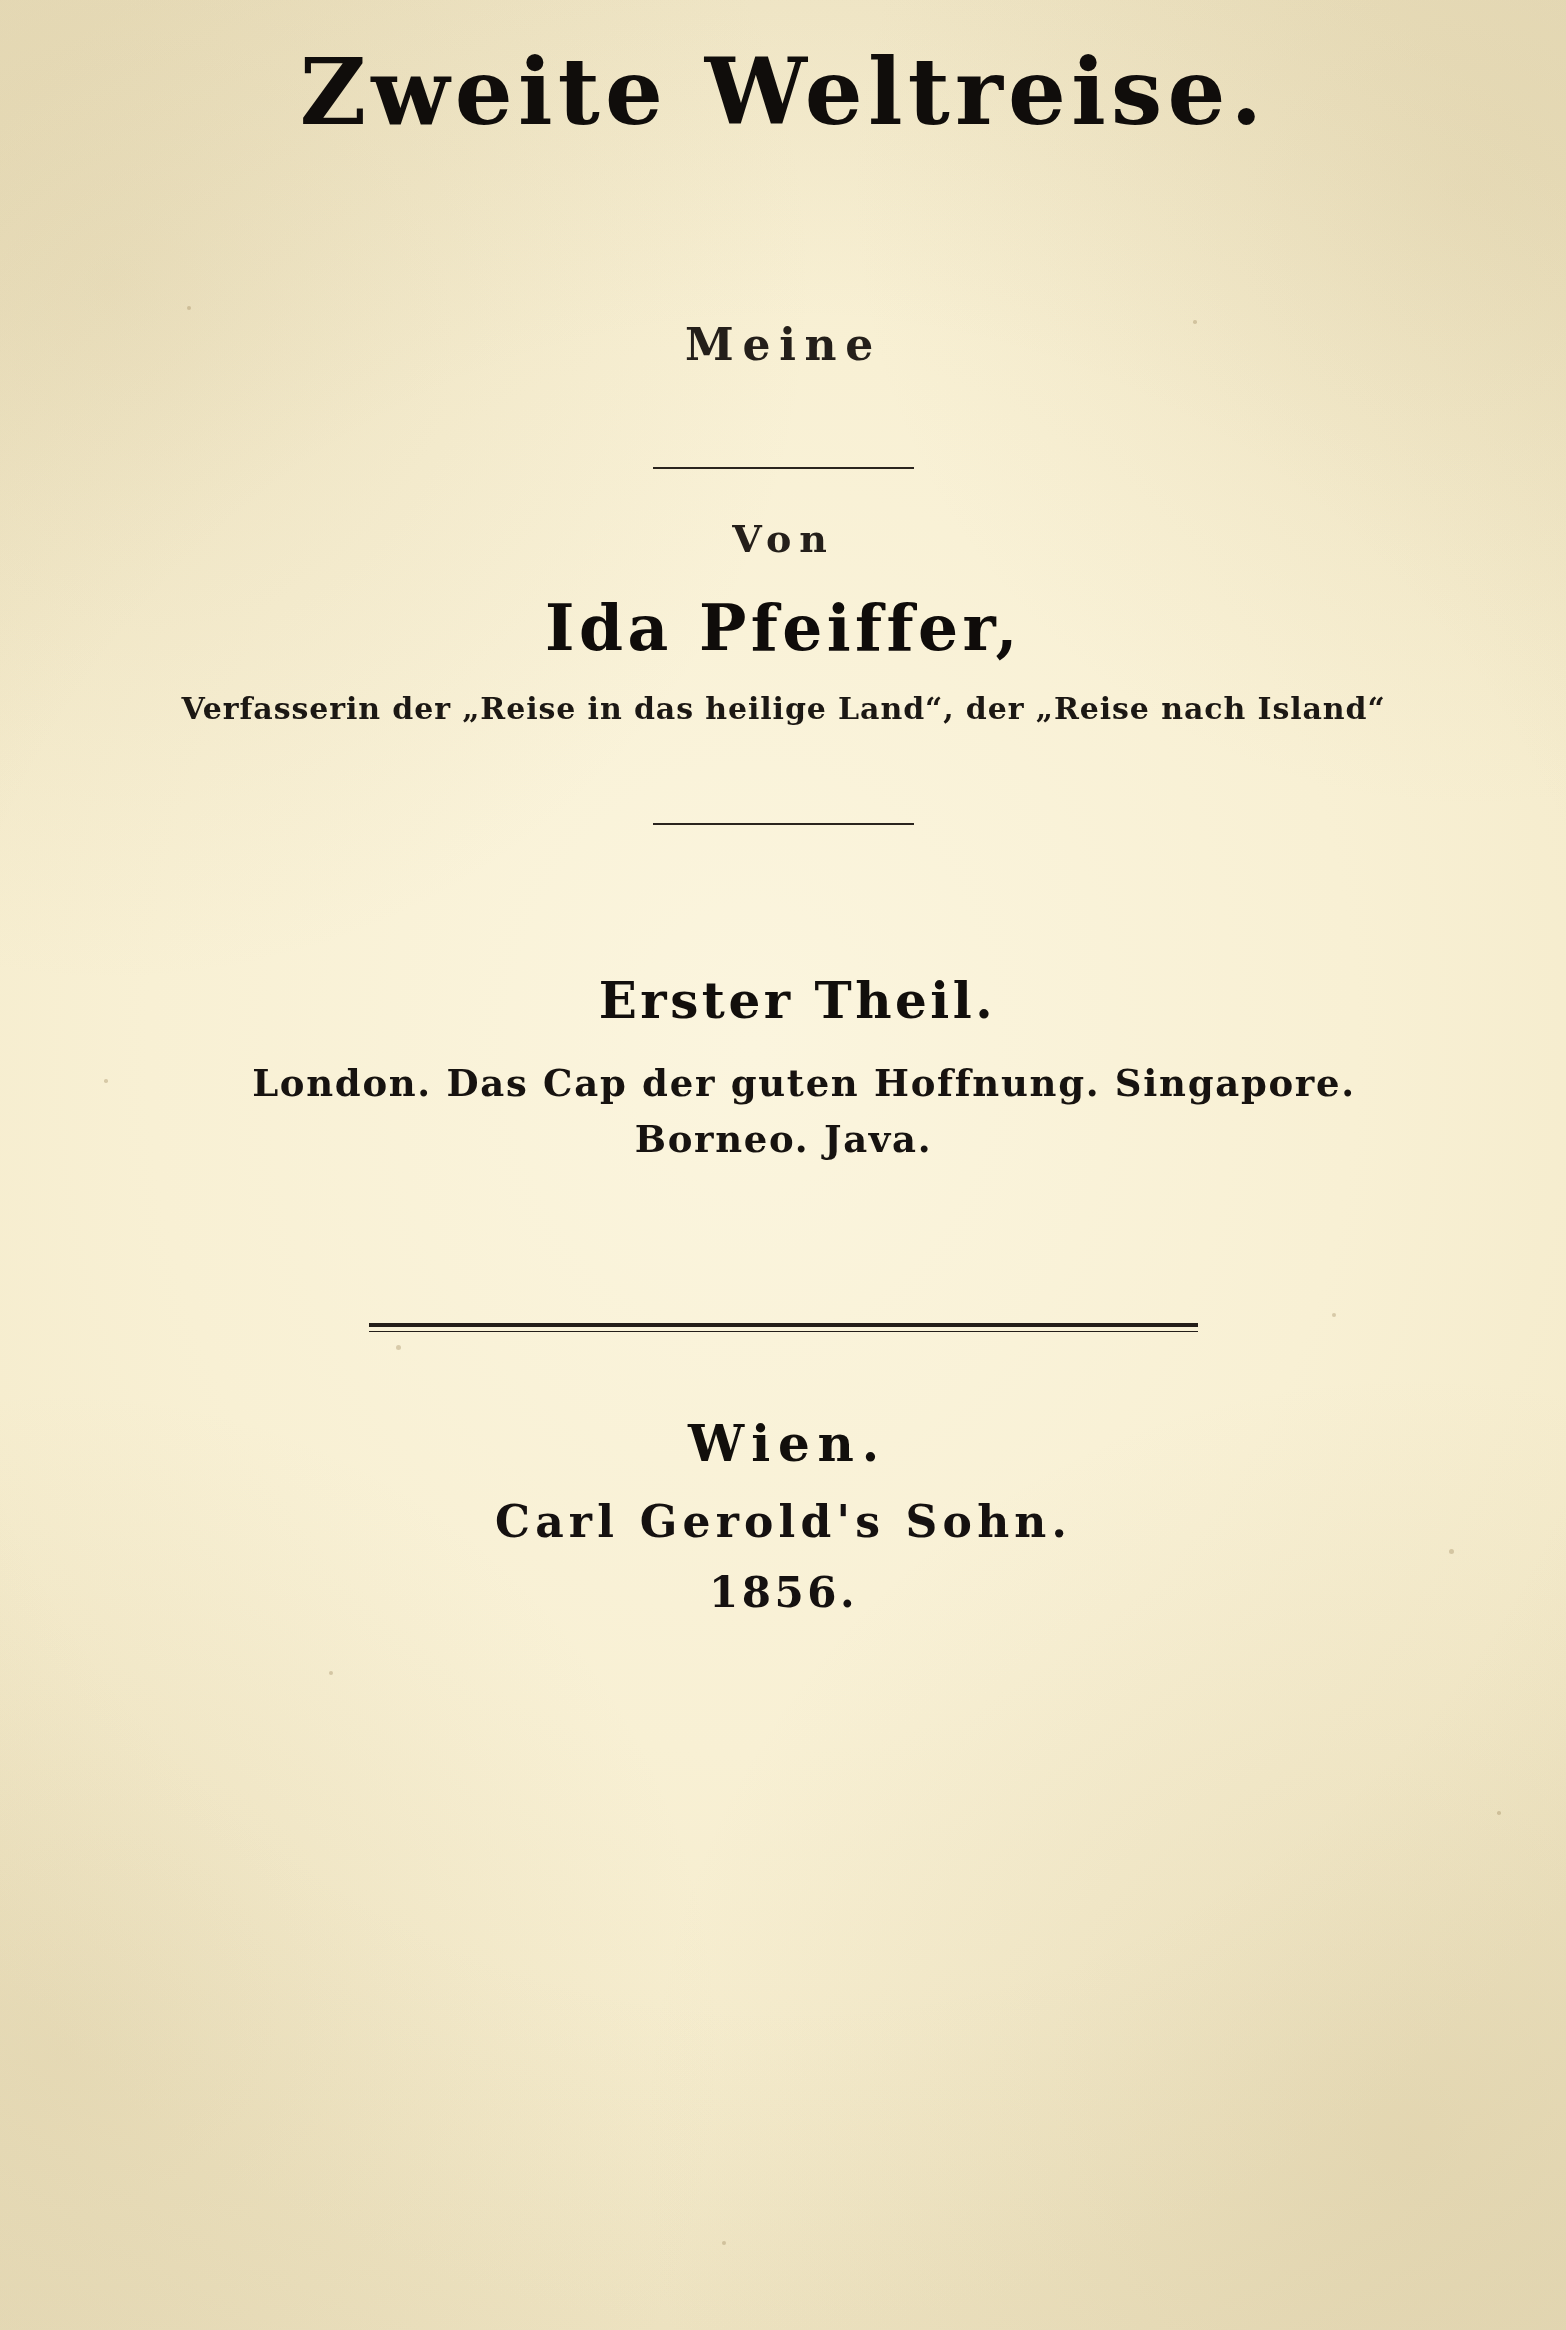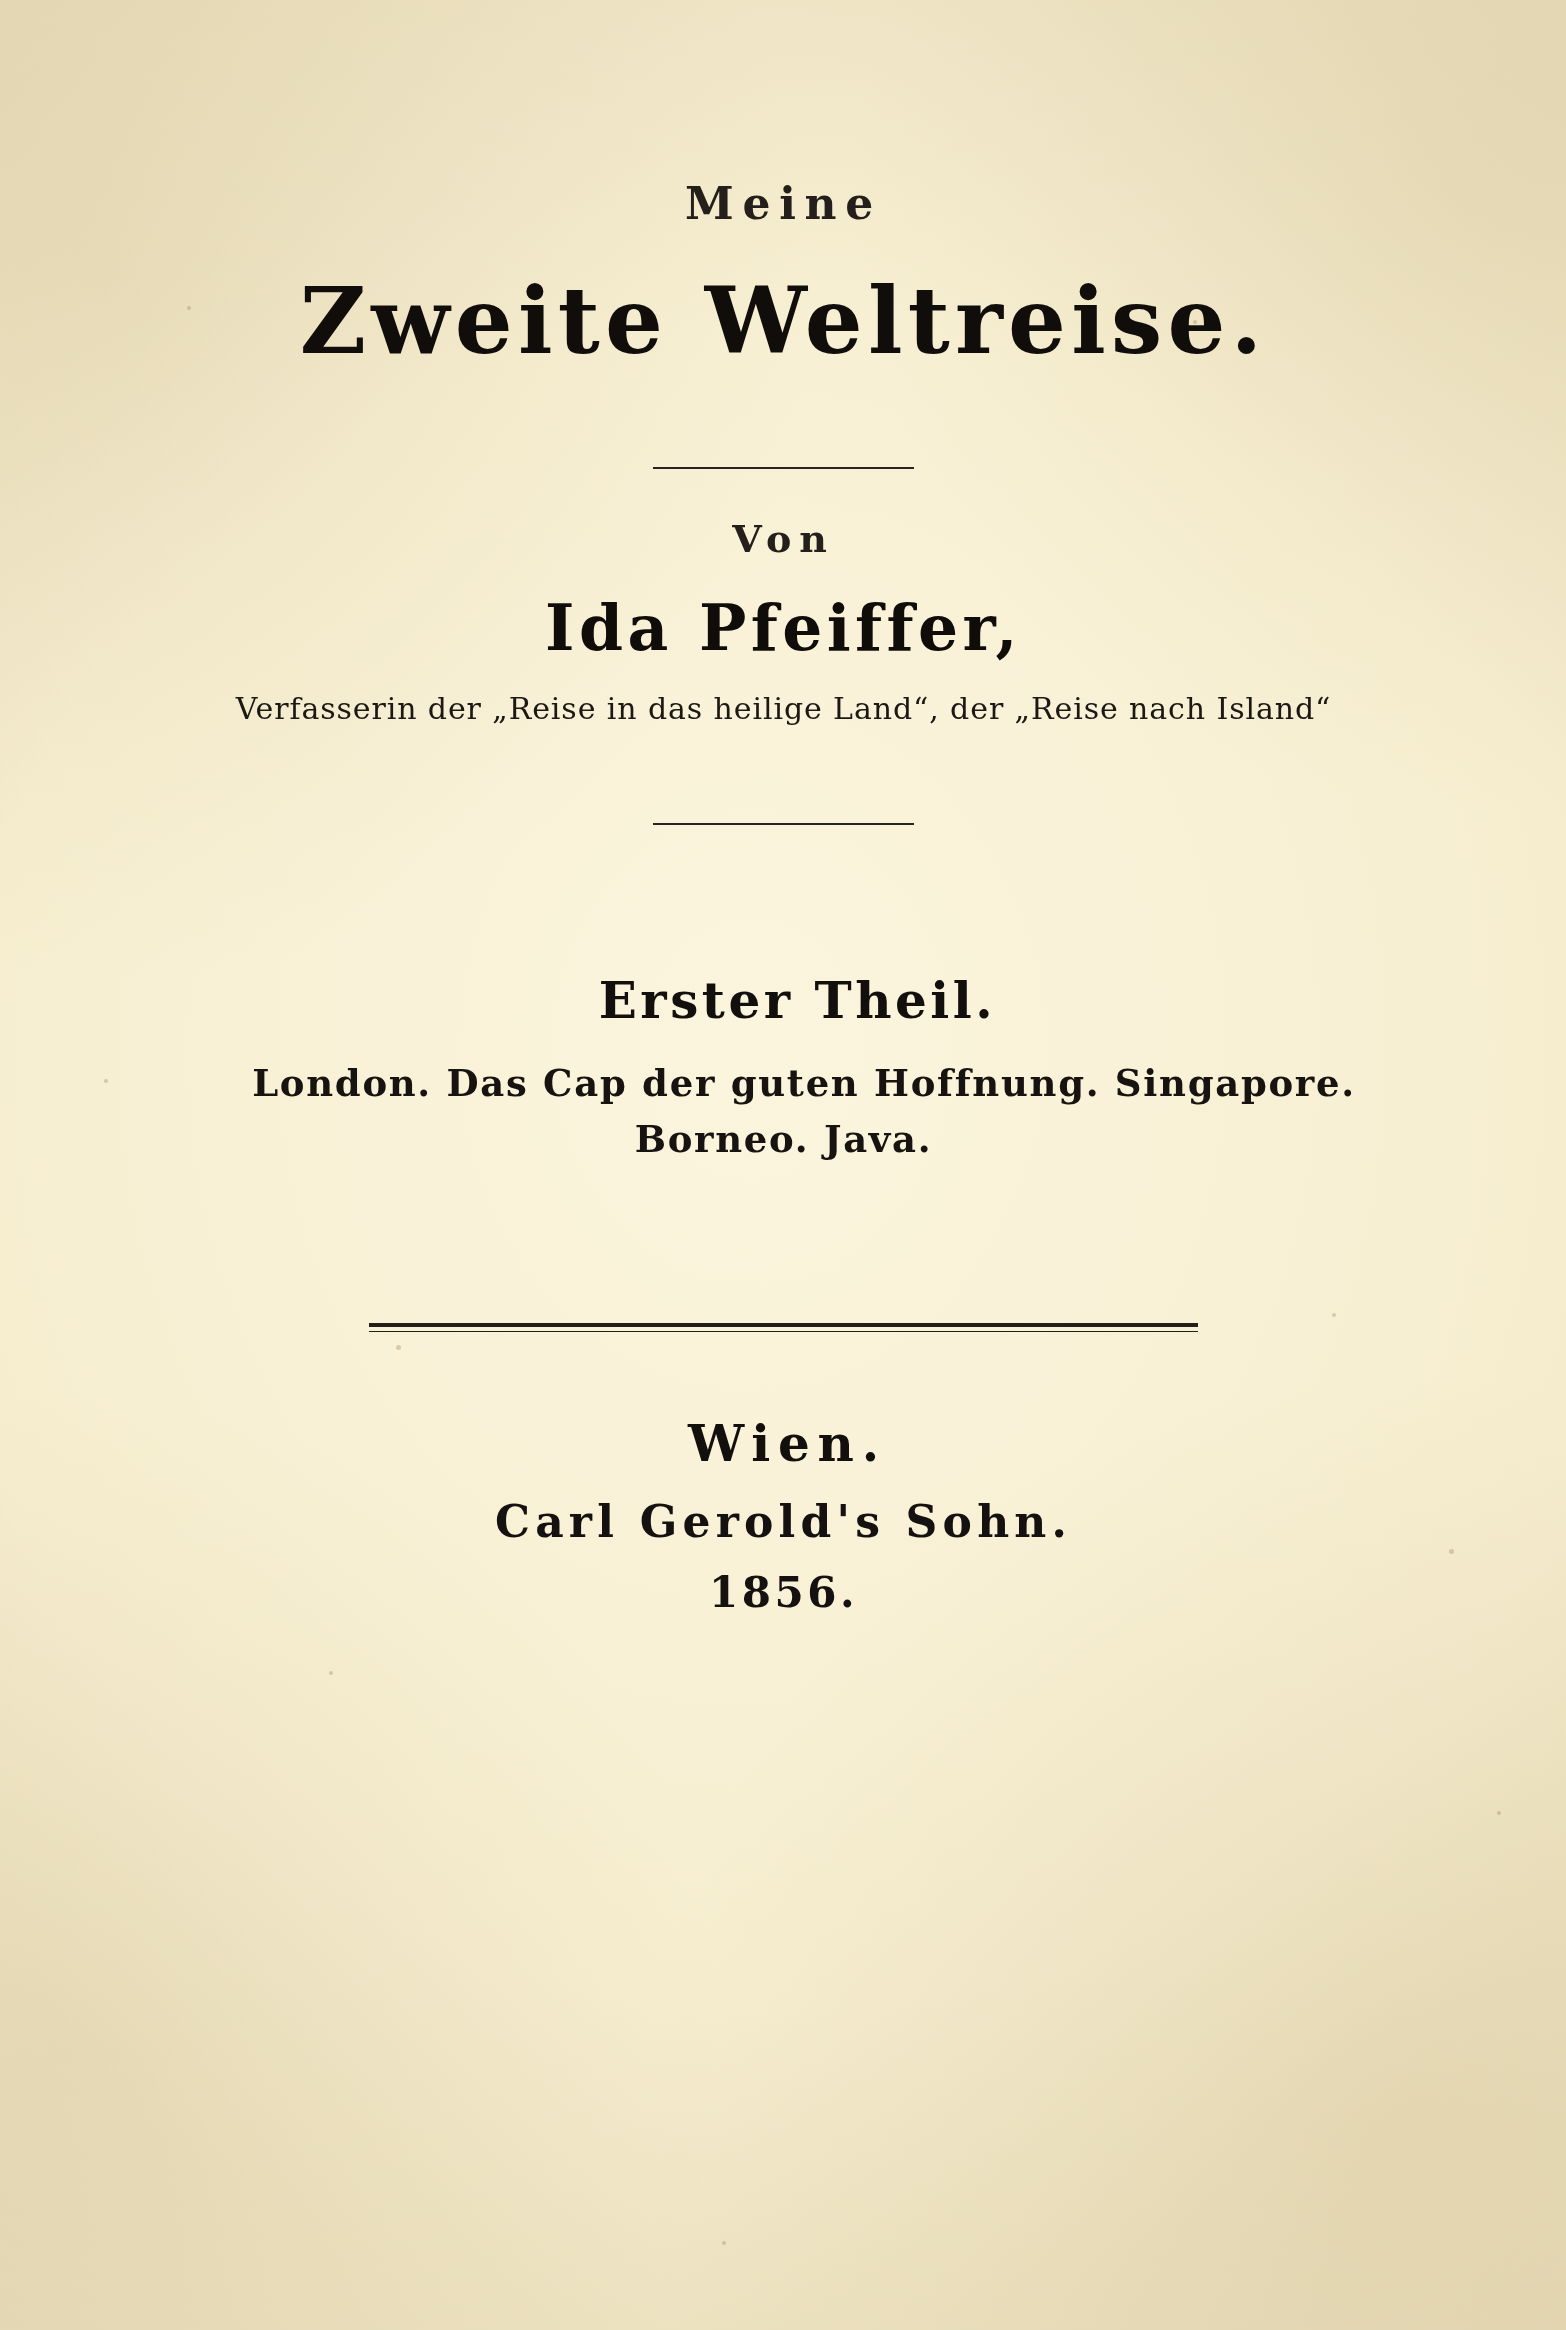--- a/index.html
+++ b/index.html
@@ -92,21 +92,21 @@
     margin-top: 30px;
     font-size: 63px;
     letter-spacing: 4.4px;
     font-weight: 700;
     color: #0f0c0a;
   }
   .line-sub1 {
     margin-top: 26px;
     font-size: 30px;
     letter-spacing: 0.9px;
-    font-weight: 400;
+    font-weight: 700;
     color: #1c1814;
   }
   .line-sub2 {
     margin-top: 10.4px;
     font-size: 30px;
     letter-spacing: 0.9px;
     font-weight: 700;
     color: #1c1814;
   }
 
@@ -188,23 +188,23 @@
   <div class="speck" style="left:396px;top:1345px;width:5.2px;height:5.2px;"></div>
   <div class="speck" style="left:1332px;top:1313px;width:4.4px;height:4.4px;"></div>
   <div class="speck" style="left:329px;top:1671px;width:4.4px;height:4.4px;"></div>
   <div class="speck" style="left:1449px;top:1549px;width:5.2px;height:5.2px;"></div>
   <div class="speck" style="left:722px;top:2241px;width:4.4px;height:4.4px;"></div>
   <div class="speck" style="left:1497px;top:1811px;width:3.5px;height:3.5px;"></div>
   <div class="speck" style="left:104px;top:1079px;width:3.5px;height:3.5px;"></div>
 
   <div class="content">
 
+    <div class="fraktur line-main">Zweite Weltreise.</div>
+
     <div class="fraktur line-meine">Meine</div>
-
-    <div class="fraktur line-main">Zweite Weltreise.</div>
 
     <div class="rule-short"></div>
 
     <div class="fraktur line-von">Von</div>
 
     <div class="fraktur line-author">Ida Pfeiffer,</div>
 
     <div class="fraktur line-sub1">Verfasserin der „Reise in das heilige Land“, der „Reise nach Island“</div>
 
 

